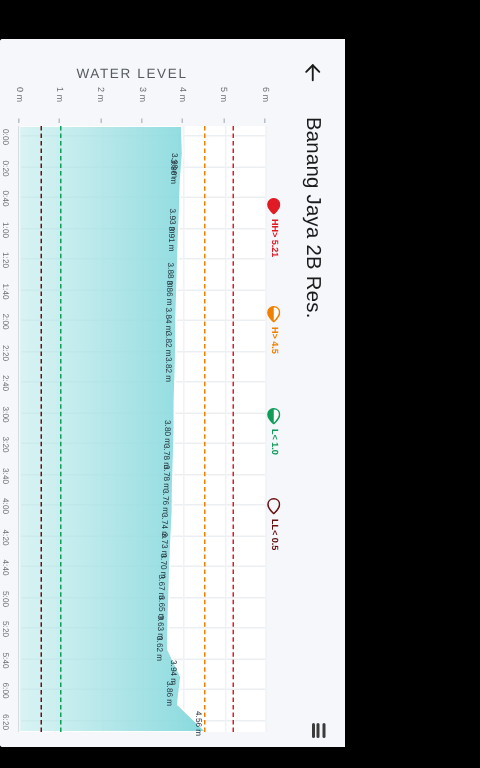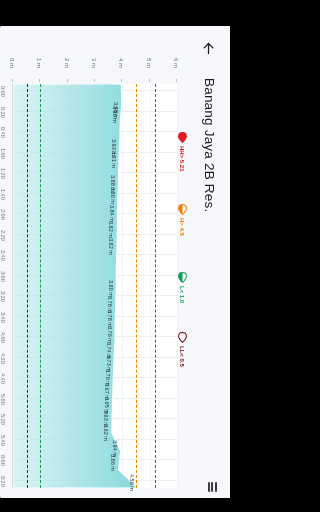--- a/index.html
+++ b/index.html
@@ -79,20 +79,21 @@
 <body>
 
 <div id="screen">
 
   <div class="sysbar-top"></div>
 
   <div class="app">
 
     <div class="panel">
 
+      <div class="chart-title">WATER LEVEL</div>
 
       <div class="xaxis" id="xaxis">
           <div class="xtick" style="left: 0px;">
             <span>0 m</span>
             <i></i>
           </div>
           <div class="xtick" style="left: 27.3333px;">
             <span>1 m</span>
             <i></i>
           </div>

